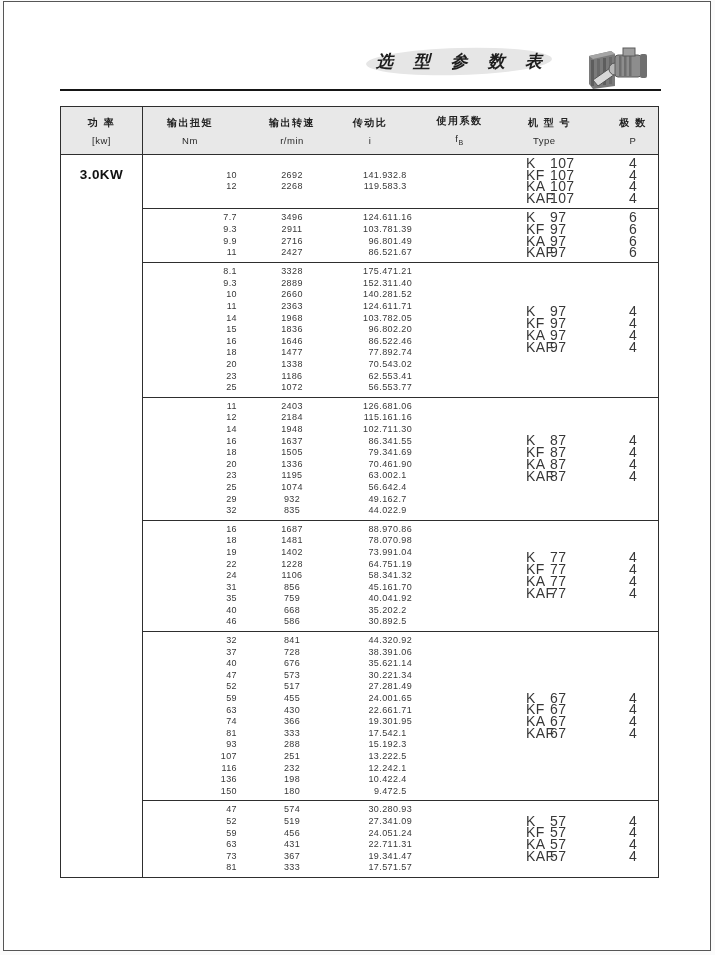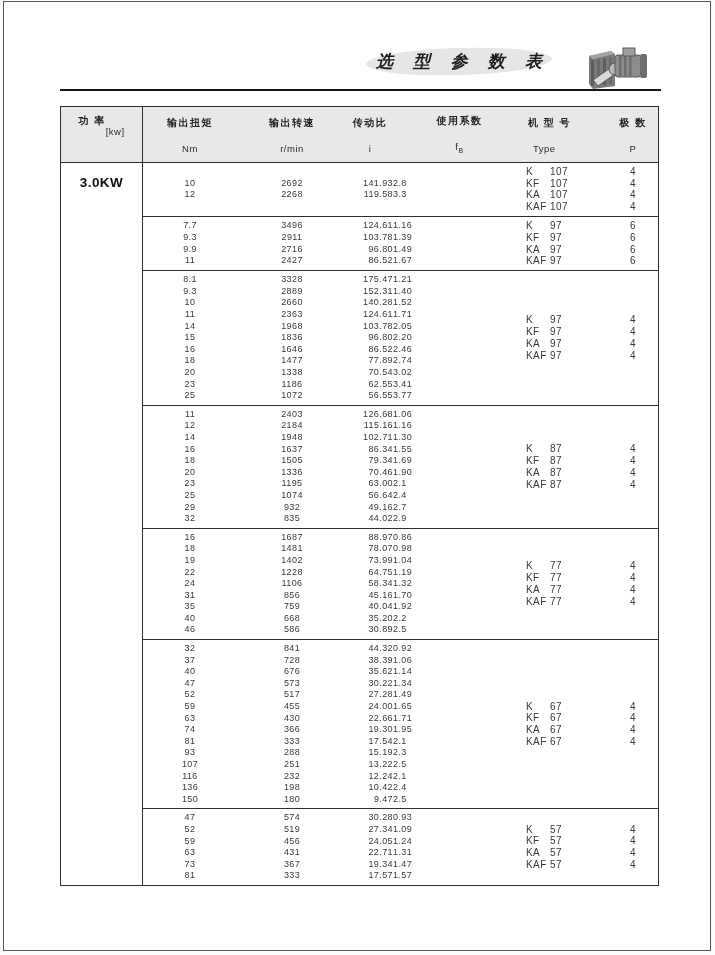--- a/index.html
+++ b/index.html
@@ -26,49 +26,49 @@
   .logo{position:absolute;left:581px;top:40px;}
   .rule{position:absolute;left:56px;top:87px;width:601px;height:2px;background:#161616;}
   
   .table{
     position:absolute;left:56px;top:104px;width:597px;
     border:1px solid #2e2e2e;background:#fff;
   }
   .thead{display:flex;background:#e8e8e8;border-bottom:1px solid #2e2e2e;}
   .th-power{
     width:81px;border-right:1px solid #2e2e2e;
-    display:flex;flex-direction:row;justify-content:center;text-align:center;
+    display:flex;flex-direction:column;justify-content:center;text-align:center;
     padding:6px 0 5px;
   }
   .th-cols{flex:1;display:grid;grid-template-columns:94px 110px 46px 133px 82px 50px;}
   .th{display:flex;flex-direction:column;justify-content:center;text-align:center;padding:6px 0 5px;}
   .th-left{text-align:left;padding-left:2px;}
   .hlbl{font-size:10px;font-weight:bold;letter-spacing:1.5px;color:#222;line-height:15px;white-space:nowrap;}
-  .hunit{font-size:9.5px;color:#2a2a2a;line-height:13px;margin-top:12px;letter-spacing:.5px;}
+  .hunit{font-size:9.5px;color:#2a2a2a;line-height:13px;margin-top:4px;letter-spacing:.5px;}
   .hunit sub{font-size:7px;}
   .th-left .hunit{padding-left:5px;}
   
   .tbody{display:flex;}
   .power-cell{
     width:81px;border-right:1px solid #2e2e2e;text-align:center;
     padding-top:12px;font-size:13.5px;font-weight:bold;letter-spacing:.4px;color:#111;
   }
   .groups{flex:1;display:flex;flex-direction:column;}
   .group{display:flex;align-items:center;padding:3px 0;}
   .group + .group{border-top:1px solid #2e2e2e;}
   .rows{width:383px;}
   .row{
     display:grid;grid-template-columns:94px 110px 46px 133px;
     line-height:11.6px;font-size:9px;letter-spacing:.4px;color:#383838;
   }
-  .cell-speed{text-align:center;}
+  .cell-speed{text-align:right;}
   .cell-torque{text-align:center;}
   .cell-ratio{text-align:right;}
   .cell-fb{text-align:left;}
-  .models{width:132px;font-size:10px;letter-spacing:.4px;color:#383838;}
+  .models{width:132px;font-size:14px;letter-spacing:.4px;color:#383838;}
   .model-line{display:flex;line-height:11.8px;}
   .model-type{width:82px;white-space:nowrap;}
   .model-type .pfx{display:inline-block;width:24px;}
   .model-poles{width:50px;text-align:center;}
 </style>
 </head>
 <body>
 
 <div class="page">
 

